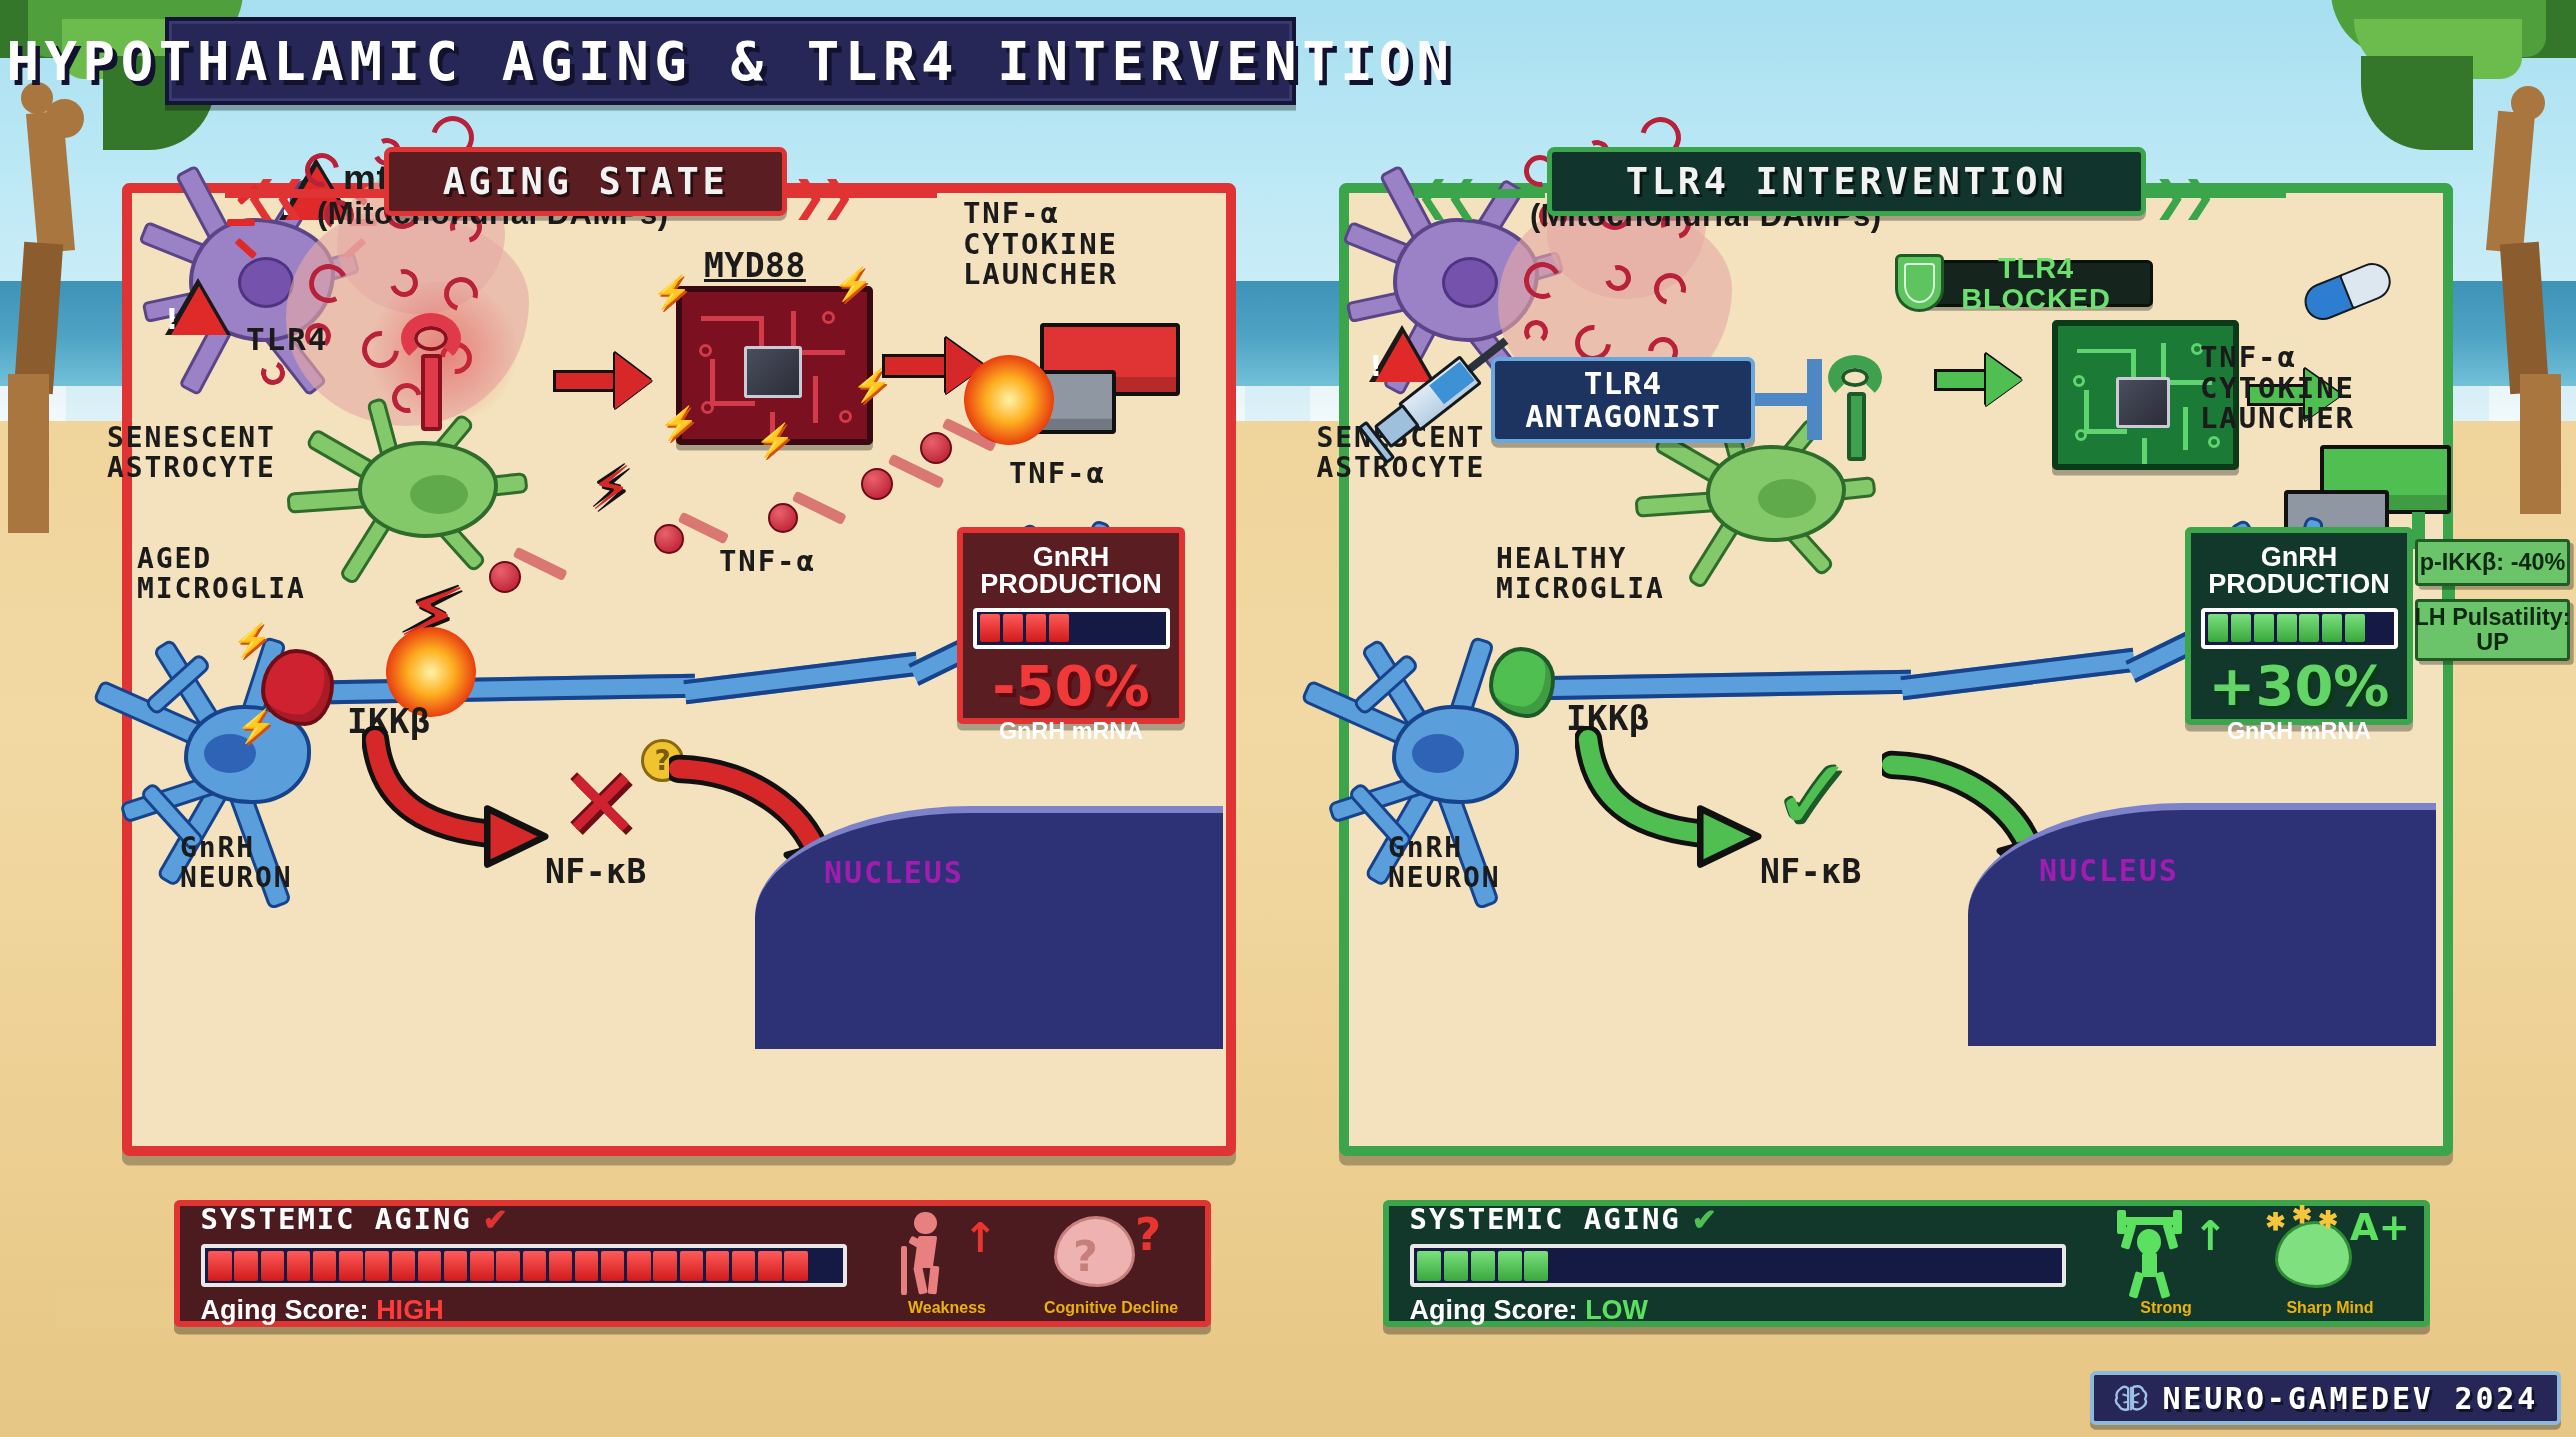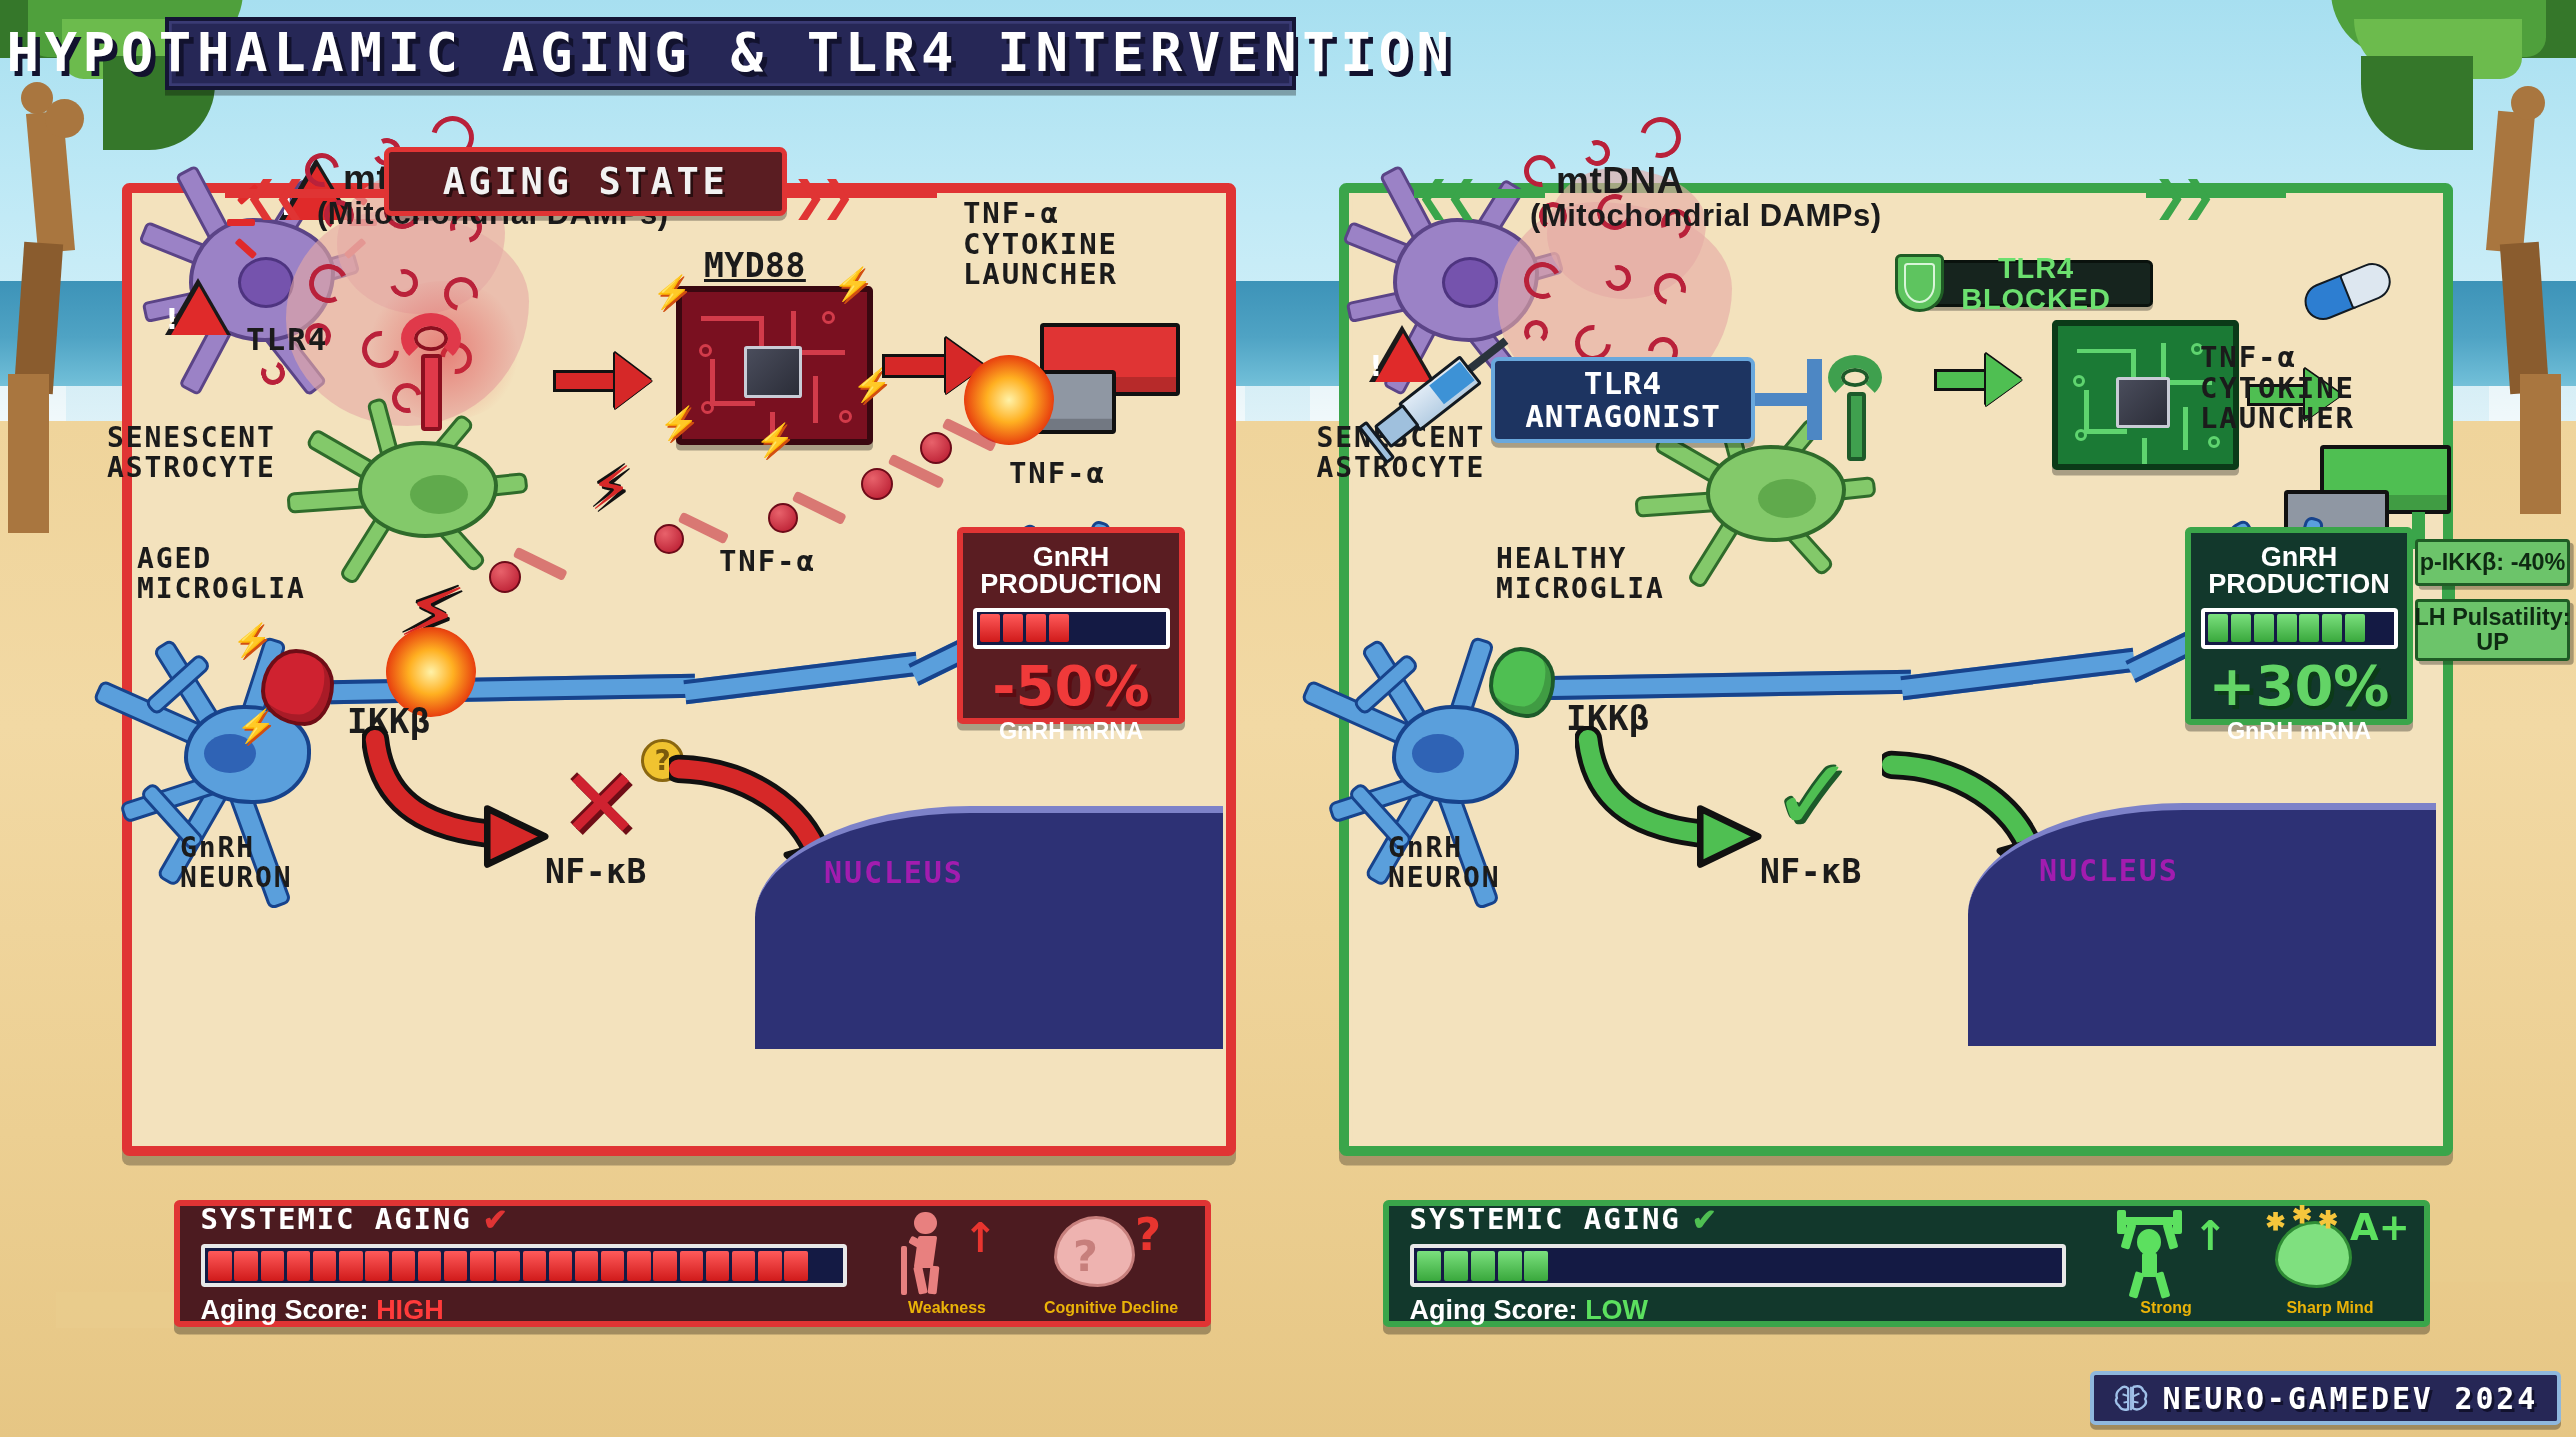--- a/index.html
+++ b/index.html
@@ -41,25 +41,25 @@
   .palm { position:absolute; }
   .trunk { position:absolute; background:#a9763f; }
   .trunk.dark { background:#8a5c2e; }
   .frond { position:absolute; background:#4fa03c; }
   .frond.d { background:#35772a; }
   .frond.l { background:#6cbb4d; }
   .coconut { position:absolute; background:#a9763f; border-radius:50%; }
 
   
   #title-bar {
-    position:absolute; left:165px; top:17px; width:1131px; height:73px;
+    position:absolute; left:165px; top:17px; width:1131px; height:88px;
     background:#262756;
     border:4.7px solid #141535;
     box-shadow:inset 0 0 0 2.8px #3a3b74, 0 5.6px 0 rgba(0,0,0,.3);
-    display:flex; align-items:flex-start; justify-content:center;
+    display:flex; align-items:center; justify-content:center;
     z-index:20;
   }
   #title-bar .t {
     color:#ffffff; font-size:54px; font-weight:bold;
     letter-spacing:5.6px;
     font-family:"DejaVu Sans Mono", monospace;
     text-shadow:4.7px 4.7px 0 #12122e;
     white-space:nowrap;
   }
 
@@ -698,20 +698,23 @@
     <div class="meter-big red" style="font-size:56px;margin-top:9.4px;">-50%</div>
     <div class="meter-sub" style="font-size:23.4px;margin-top:3.7px;">GnRH mRNA</div>
   </div>
 </div>
 
 <div class="panel green" style="left:1339px;top:183px;width:1114px;height:973px;">
   <div class="panel-frame"></div>
 
   <div class="chev-rail" style="left:75px;width:131px;"></div>
   <div class="chev" style="left:77px;">❮❮</div>
+  <div class="panel-header" style="left:208px;width:599px;">
+    <span class="h">TLR4 INTERVENTION</span>
+  </div>
   <div class="chev-rail" style="left:807px;width:140px;"></div>
   <div class="chev" style="left:814px;">❯❯</div>
 
   <div class="astro" style="left:13px;top:-36px;width:281px;height:271px;">
     <div class="arm" style="left:90px;top:110px;width:112px;height:24px;transform:rotate(-118deg);"></div>
     <div class="arm" style="left:90px;top:112px;width:103px;height:22.5px;transform:rotate(-158deg);"></div>
     <div class="arm" style="left:105px;top:118px;width:109px;height:24px;transform:rotate(-58deg);"></div>
     <div class="arm" style="left:112px;top:131px;width:101px;height:22.5px;transform:rotate(-16deg);"></div>
     <div class="arm" style="left:101px;top:142px;width:112px;height:24px;transform:rotate(52deg);"></div>
     <div class="arm" style="left:90px;top:140px;width:105px;height:22.5px;transform:rotate(118deg);"></div>

